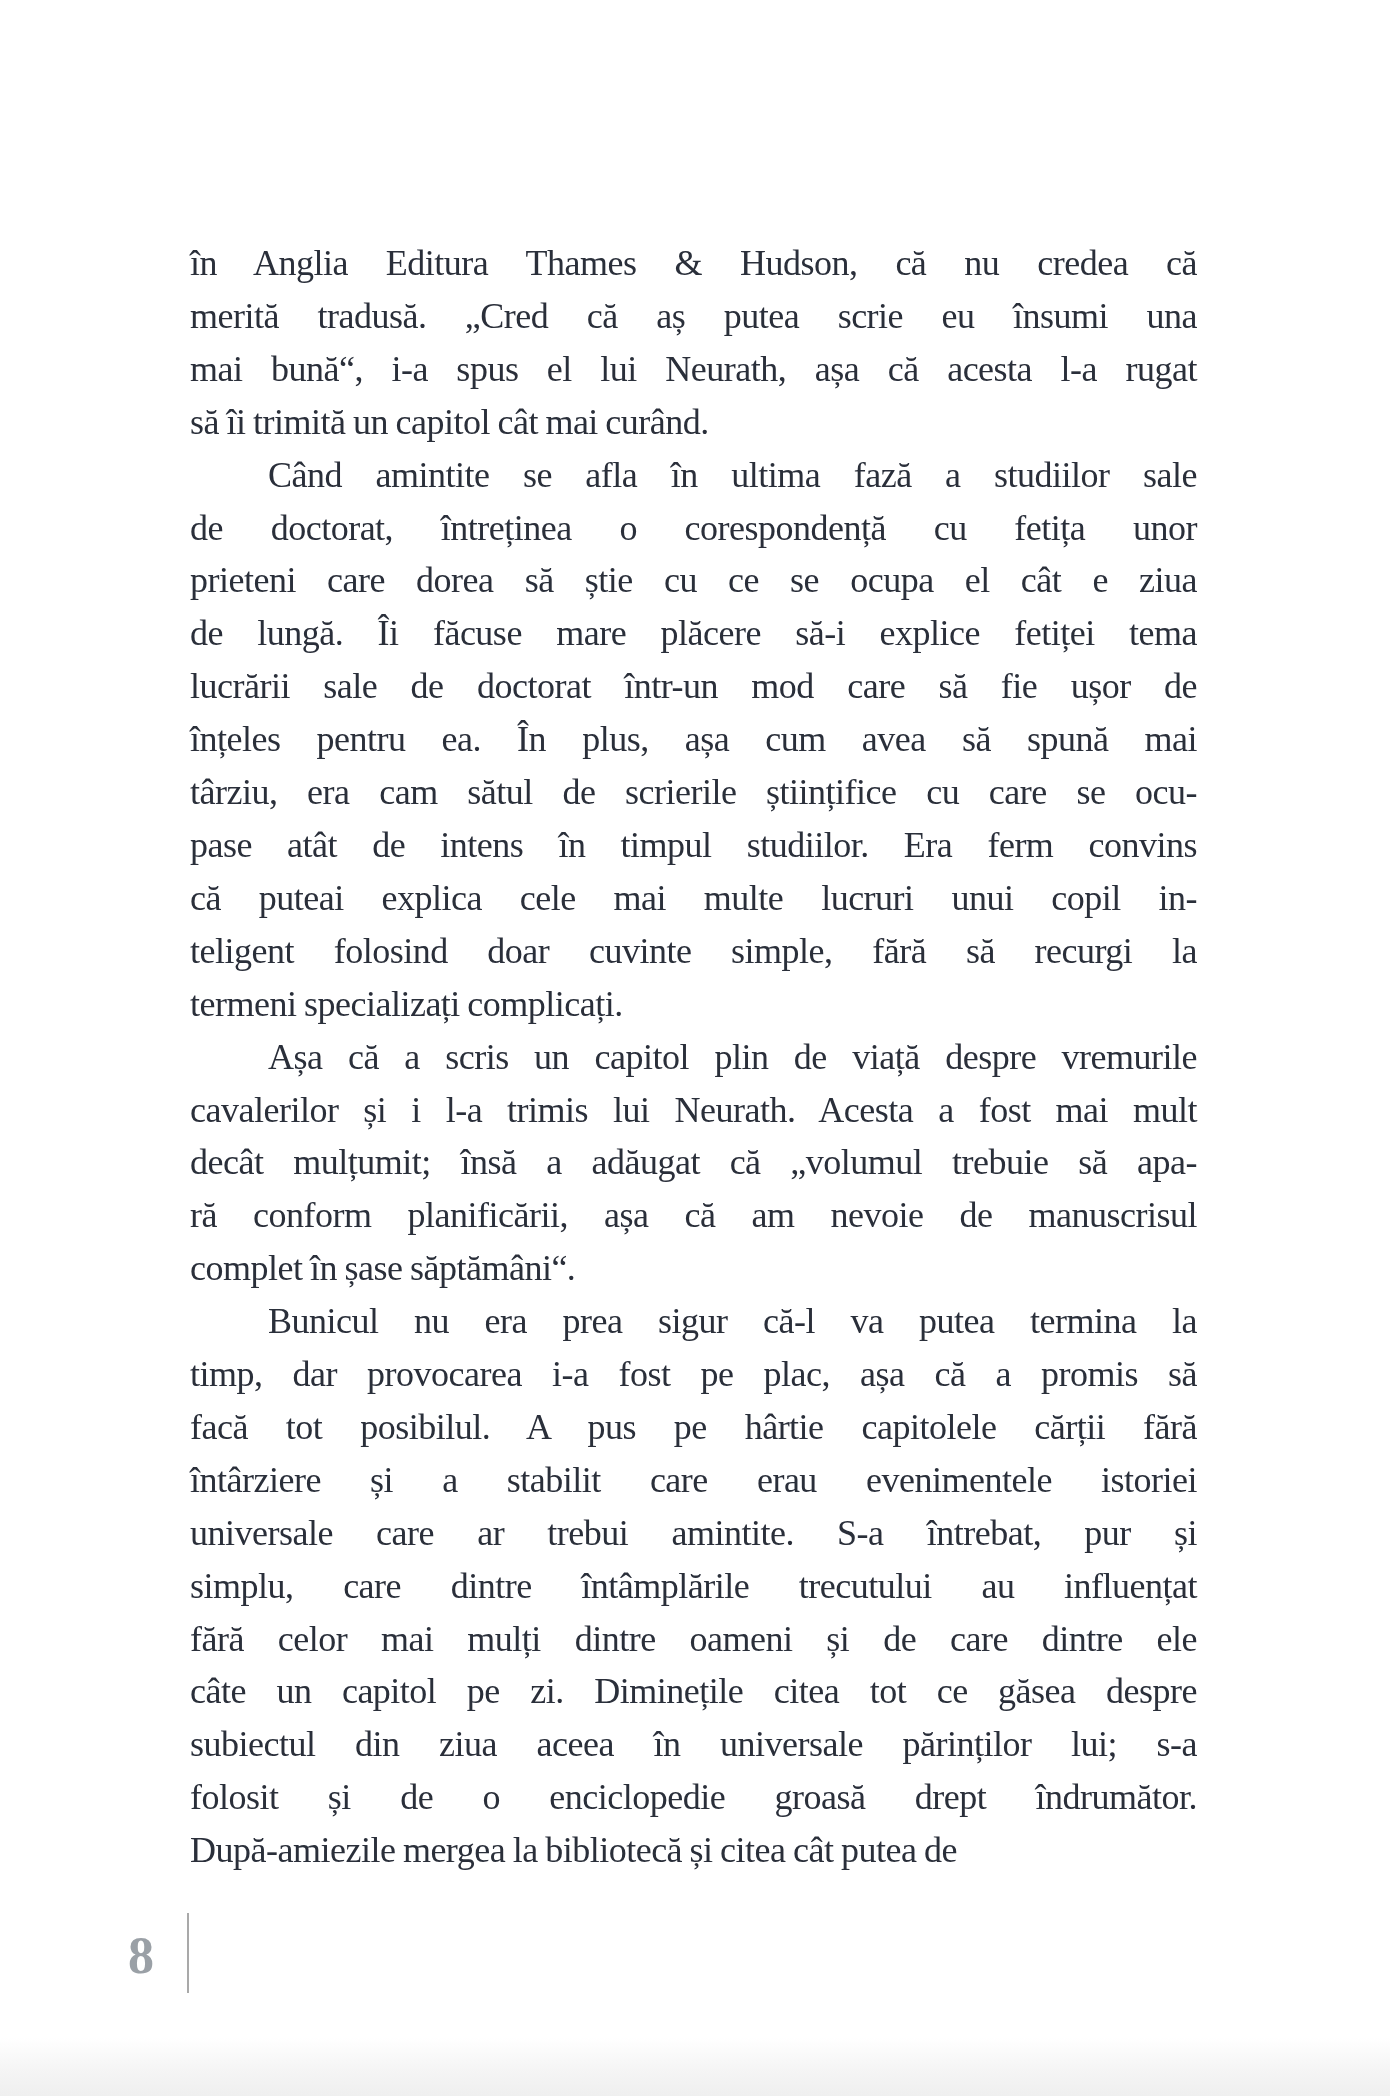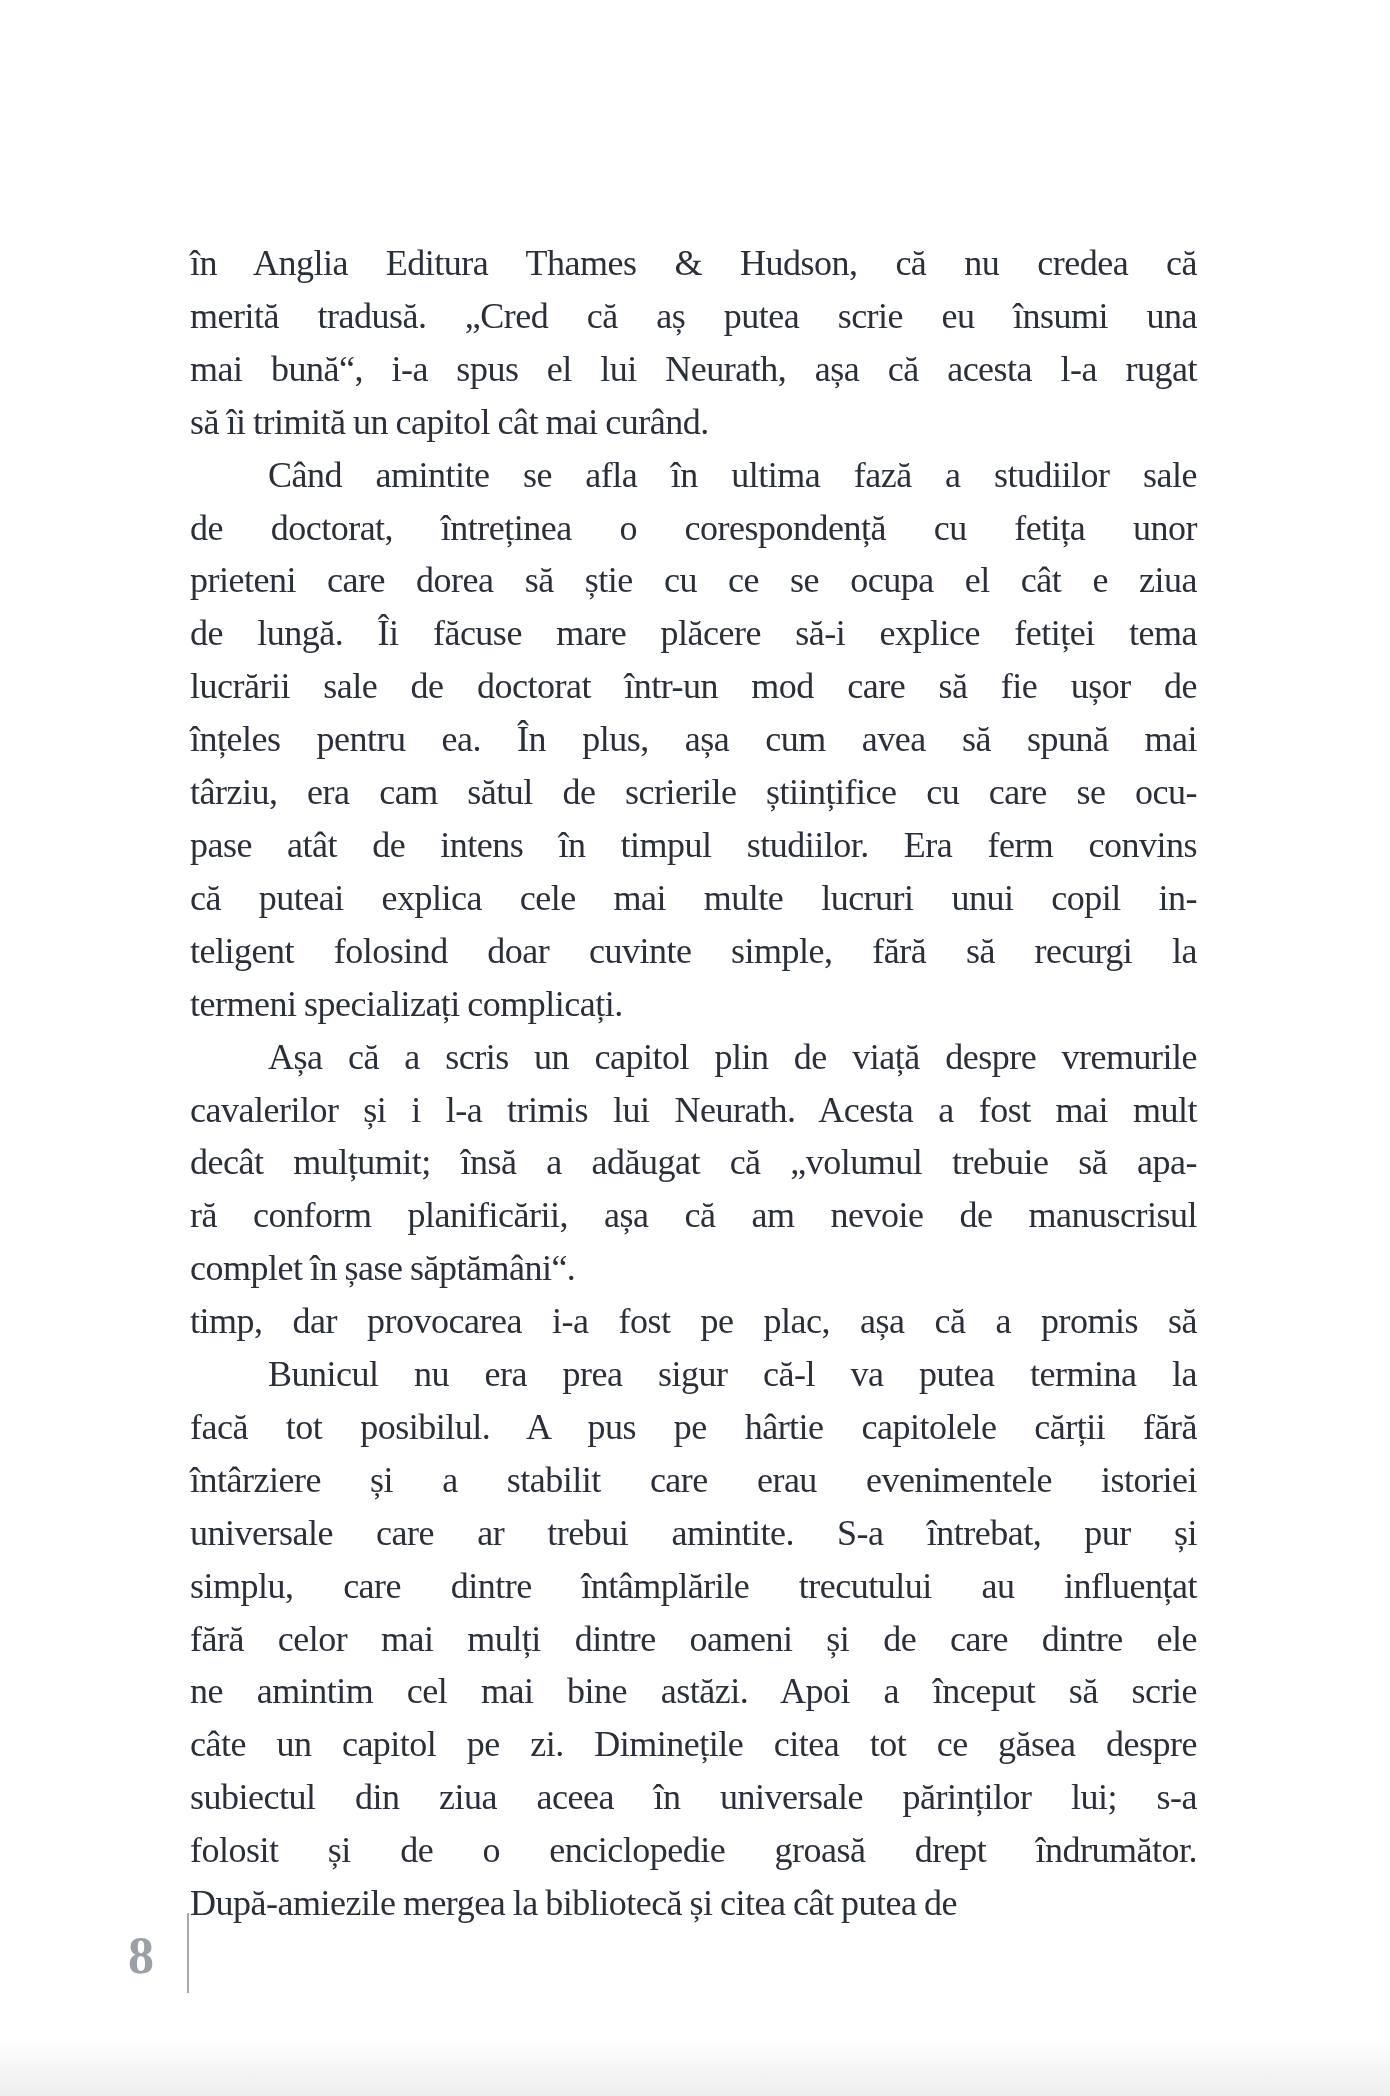--- a/index.html
+++ b/index.html
@@ -85,28 +85,27 @@
       <div class="line">târziu, era cam sătul de scrierile științifice cu care se ocu-</div>
       <div class="line">pase atât de intens în timpul studiilor. Era ferm convins</div>
       <div class="line">că puteai explica cele mai multe lucruri unui copil in-</div>
       <div class="line">teligent folosind doar cuvinte simple, fără să recurgi la</div>
       <div class="line last">termeni specializați complicați.</div>
       <div class="line indent">Așa că a scris un capitol plin de viață despre vremurile</div>
       <div class="line">cavalerilor și i l-a trimis lui Neurath. Acesta a fost mai mult</div>
       <div class="line">decât mulțumit; însă a adăugat că „volumul trebuie să apa-</div>
       <div class="line">ră conform planificării, așa că am nevoie de manuscrisul</div>
       <div class="line last">complet în șase săptămâni“.</div>
+      <div class="line indent">Bunicul nu era prea sigur că-l va putea termina la</div>
       <div class="line">timp, dar provocarea i-a fost pe plac, așa că a promis să</div>
-      <div class="line indent">Bunicul nu era prea sigur că-l va putea termina la</div>
       <div class="line">facă tot posibilul. A pus pe hârtie capitolele cărții fără</div>
       <div class="line">întârziere și a stabilit care erau evenimentele istoriei</div>
       <div class="line">universale care ar trebui amintite. S-a întrebat, pur și</div>
       <div class="line">simplu, care dintre întâmplările trecutului au influențat</div>
       <div class="line">fără celor mai mulți dintre oameni și de care dintre ele</div>
-      <div class="line">ne amintim cel mai bine astăzi. Apoi a început să scrie</div>
       <div class="line">câte un capitol pe zi. Diminețile citea tot ce găsea despre</div>
       <div class="line">subiectul din ziua aceea în universale părinților lui; s-a</div>
       <div class="line">folosit și de o enciclopedie groasă drept îndrumător.</div>
       <div class="line last">După-amiezile mergea la bibliotecă și citea cât putea de</div>
     </div>
 
   <div class="footer-page-number">8</div>
 
   <div class="footer-rule"></div>
 

